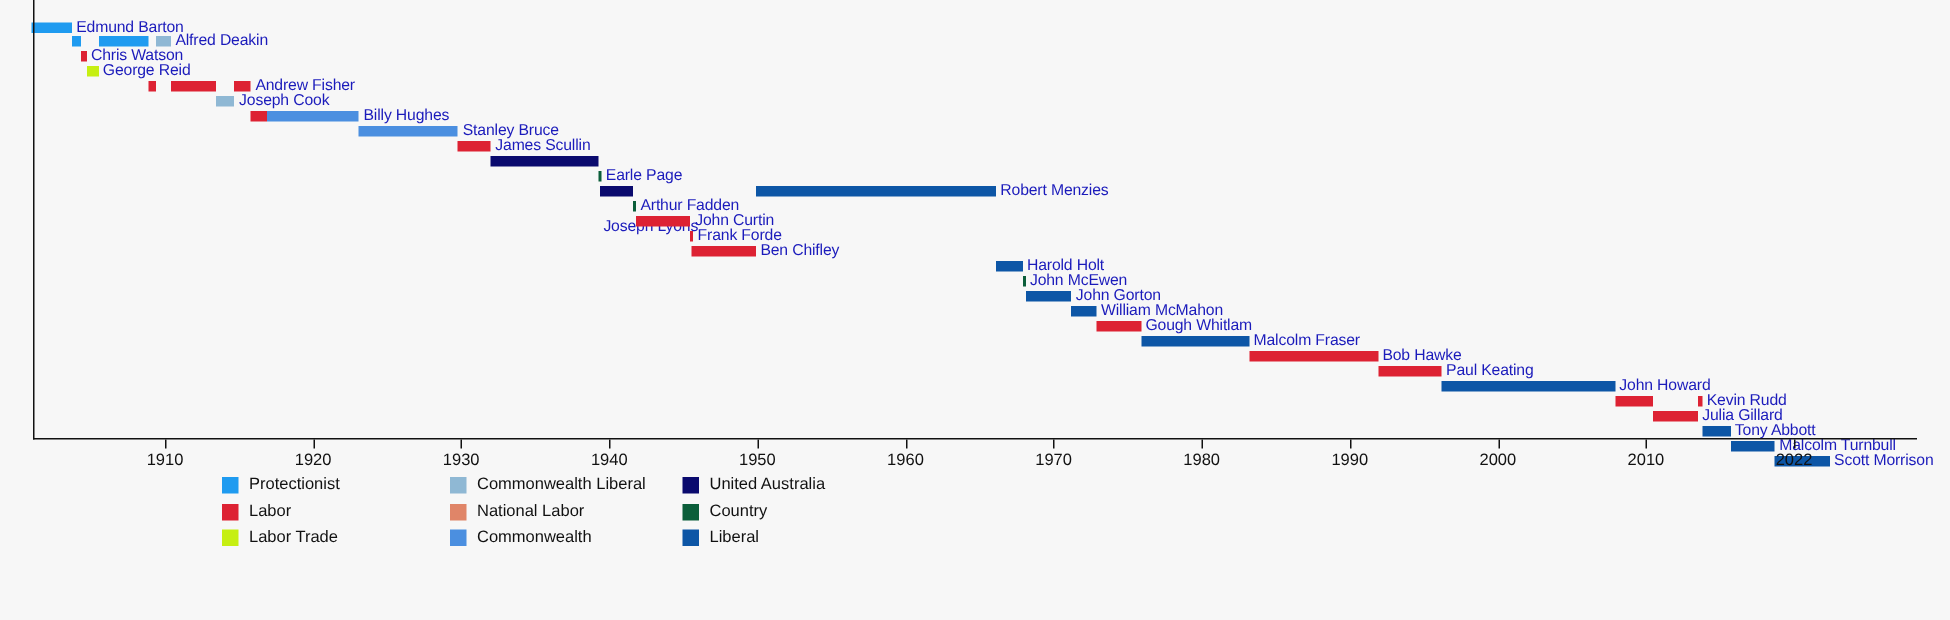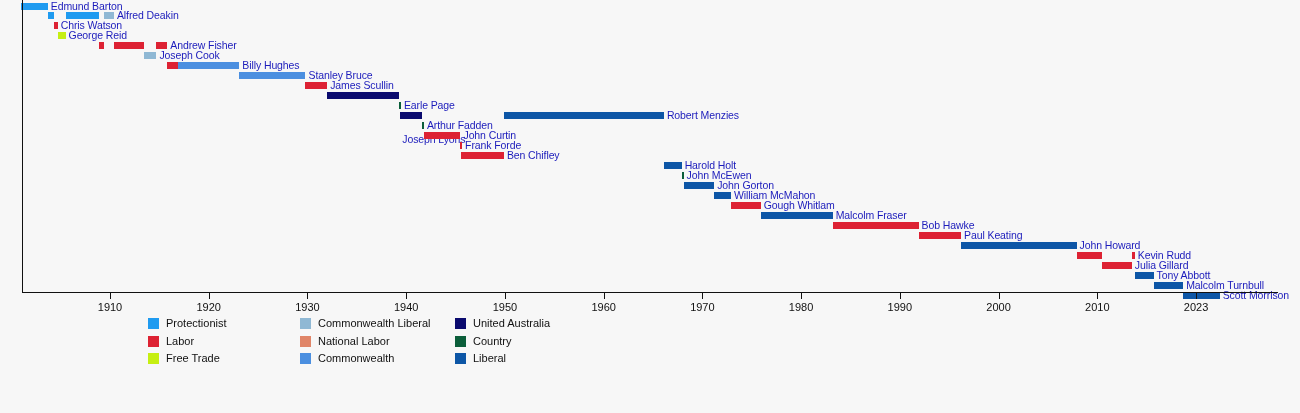--- a/index.html
+++ b/index.html
@@ -14,21 +14,21 @@
 
   
   #plot-frame{
     position:absolute;
     left:22px;top:0px;
     width:1256px;height:293px;
     border-left:1.5px solid #111;
     border-bottom:1.5px solid #111;
     box-sizing:border-box;
   }
-  #plot-area{position:absolute;left:0;top:0;width:1176px;height:293px;}
+  #plot-area{position:absolute;left:0;top:12px;width:1176px;height:293px;}
 
   .bar{
     position:absolute;
     height:7px;
     border-radius:0;
   }
   .pm-label{
     position:absolute;
     font-size:10.5px;
     color:#1b1bbb;
@@ -162,36 +162,36 @@
       <div class="tick-label" style="left: 702.38px;">1970</div>
       <div class="tick" style="left: 801.11px;"></div>
       <div class="tick-label" style="left: 801.11px;">1980</div>
       <div class="tick" style="left: 899.84px;"></div>
       <div class="tick-label" style="left: 899.84px;">1990</div>
       <div class="tick" style="left: 998.57px;"></div>
       <div class="tick-label" style="left: 998.57px;">2000</div>
       <div class="tick" style="left: 1097.3px;"></div>
       <div class="tick-label" style="left: 1097.3px;">2010</div>
       <div class="tick" style="left: 1196.03px;"></div>
-      <div class="tick-label" style="left: 1196.03px;">2023</div>
+      <div class="tick-label" style="left: 1196.03px;">2022</div>
     </div>
 
   <div id="legend">
 
   <div class="legend-item" style="left: 148px; top: 4px;">
         <span class="legend-swatch" style="background: rgb(31, 155, 240);"></span>
         <span class="legend-text">Protectionist</span>
       </div>
       <div class="legend-item" style="left: 148px; top: 21.5px;">
         <span class="legend-swatch" style="background: rgb(221, 34, 51);"></span>
         <span class="legend-text">Labor</span>
       </div>
       <div class="legend-item" style="left: 148px; top: 39px;">
         <span class="legend-swatch" style="background: rgb(198, 239, 18);"></span>
-        <span class="legend-text">Free Trade</span>
+        <span class="legend-text">Labor Trade</span>
       </div>
       <div class="legend-item" style="left: 300px; top: 4px;">
         <span class="legend-swatch" style="background: rgb(143, 184, 212);"></span>
         <span class="legend-text">Commonwealth Liberal</span>
       </div>
       <div class="legend-item" style="left: 300px; top: 21.5px;">
         <span class="legend-swatch" style="background: rgb(224, 133, 104);"></span>
         <span class="legend-text">National Labor</span>
       </div>
       <div class="legend-item" style="left: 300px; top: 39px;">

